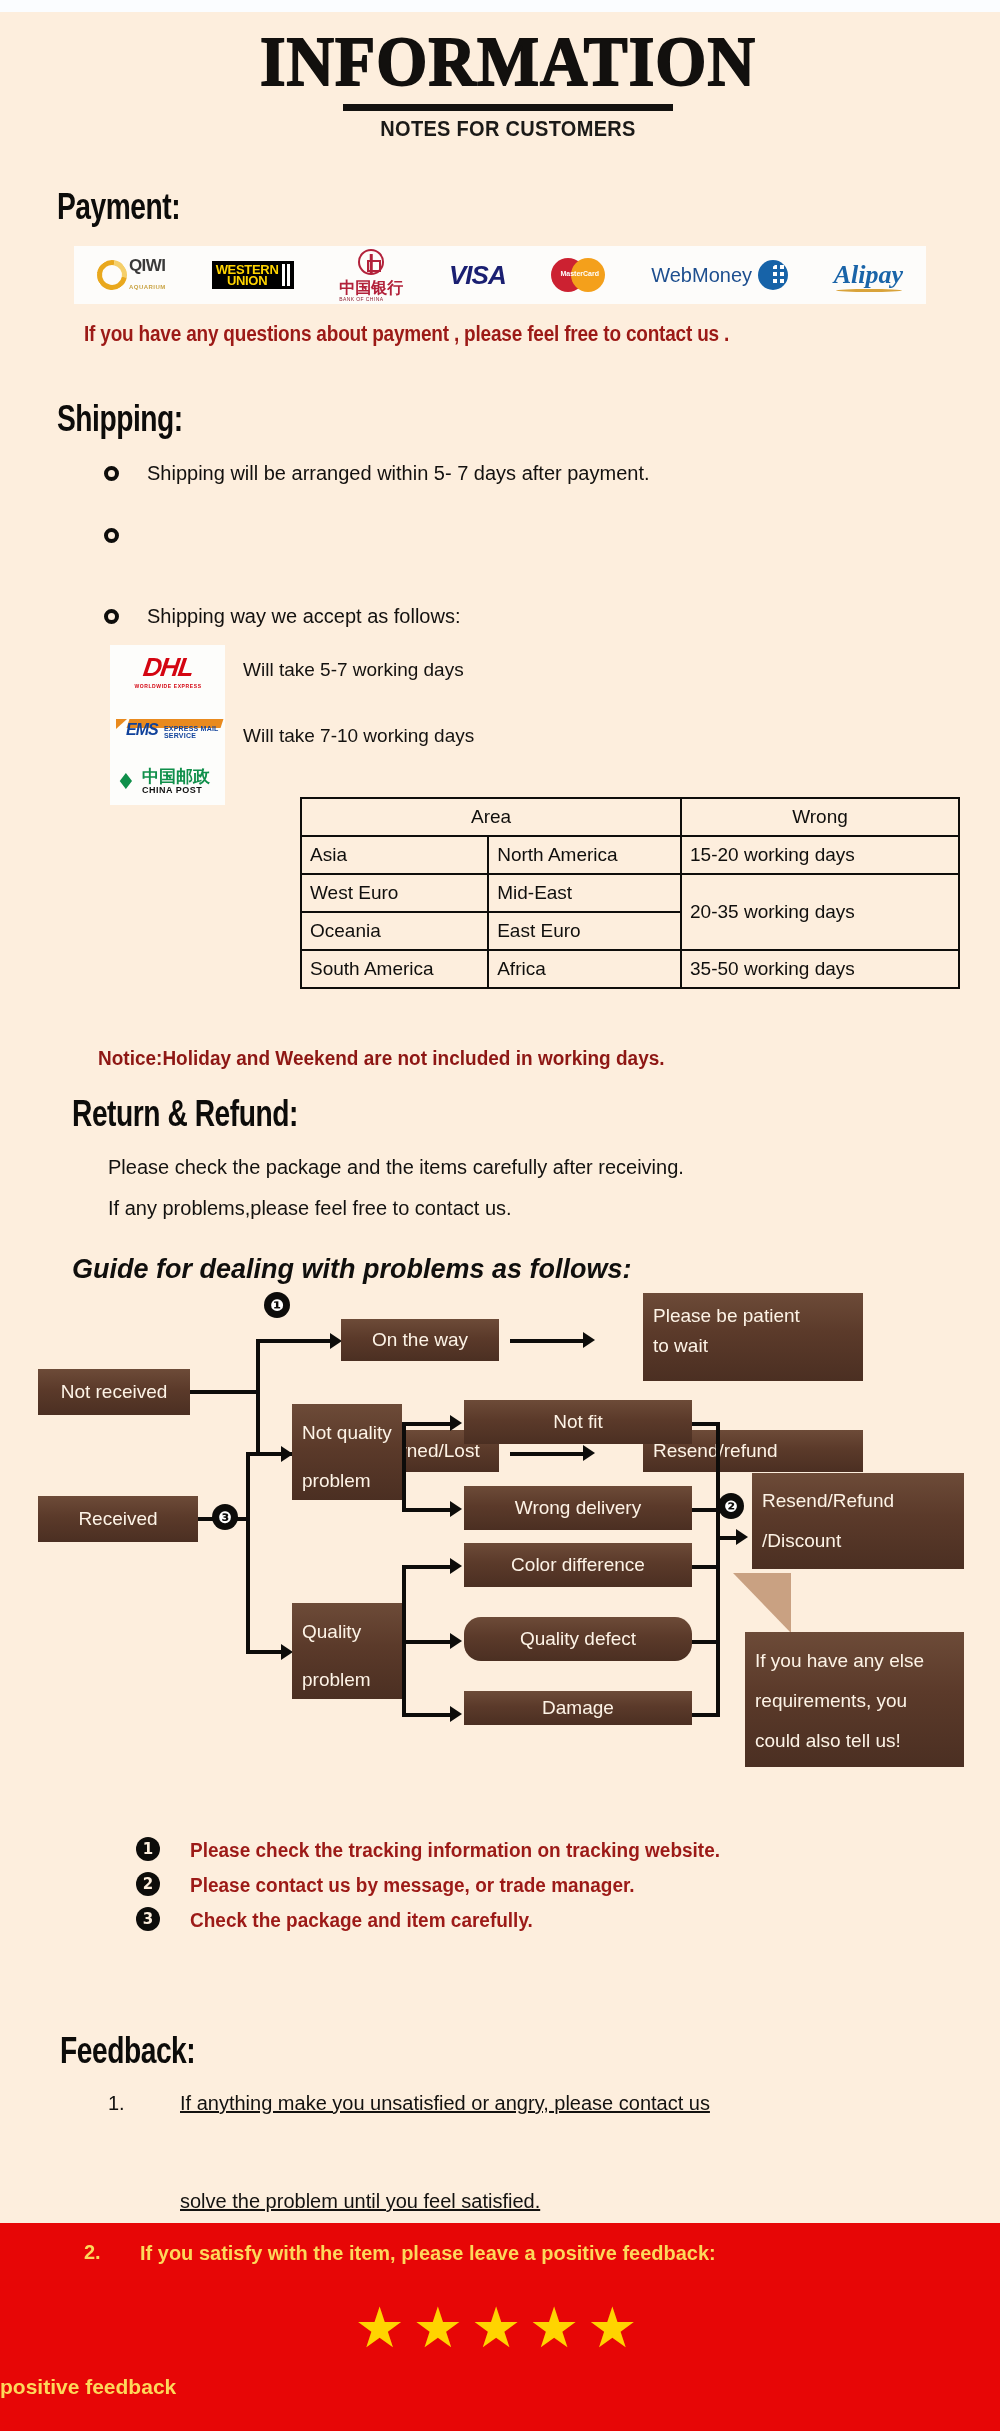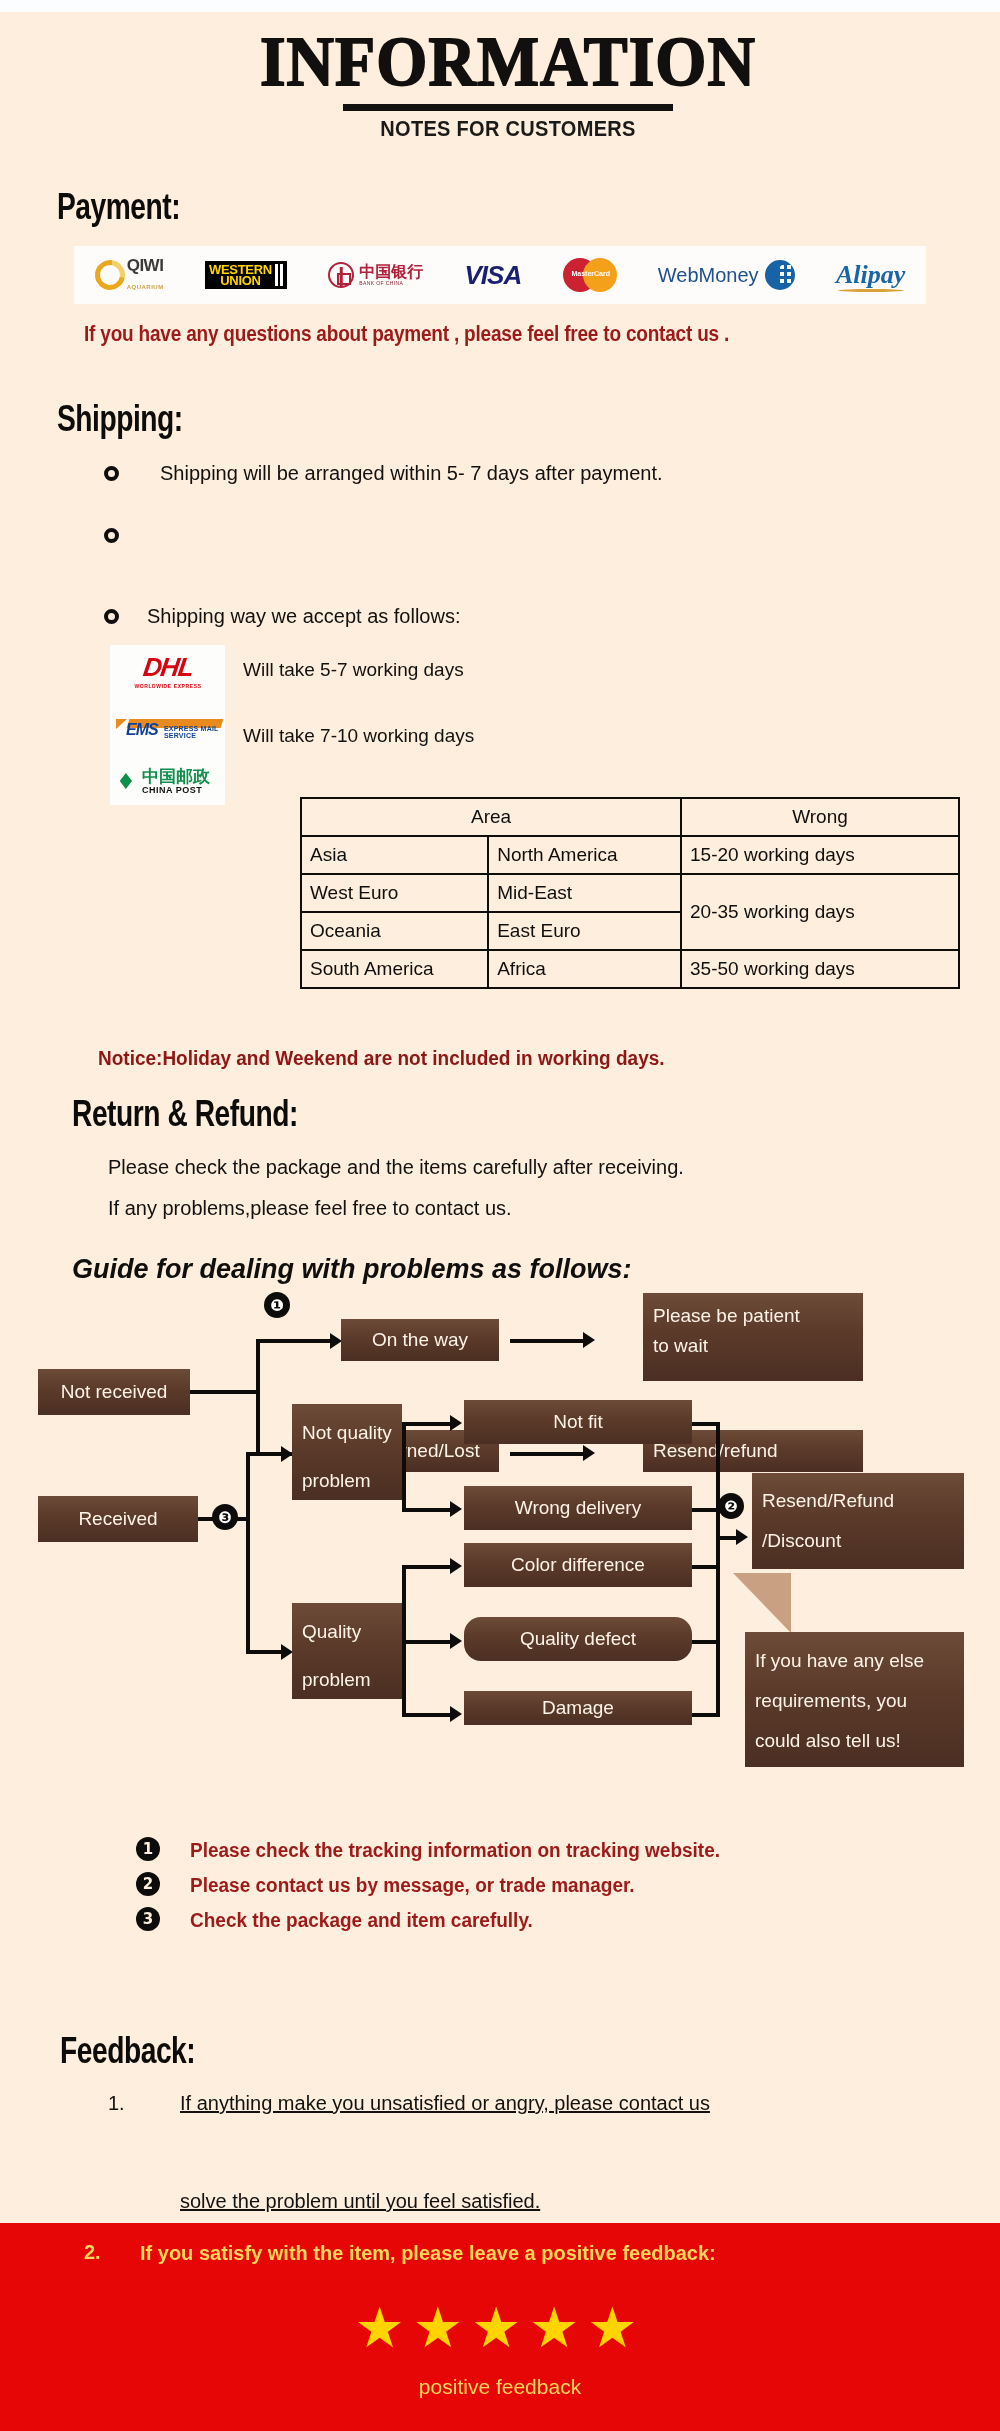--- a/index.html
+++ b/index.html
@@ -53,21 +53,21 @@
     transform: rotate(-35deg);
   }
   .qiwi-txt { font-weight:800; font-size:17px; color:#3a3a3a; line-height:.95; letter-spacing:-0.5px;}
   .qiwi-sub { font-size:6px; color:#c9a445; font-weight:700; letter-spacing:.5px;}
 
   .wu { background:#000; padding:3px 4px; display:flex; align-items:center; gap:3px; }
   .wu-txt { color:#ffd400; font-weight:900; font-size:13px; line-height:11px; letter-spacing:-0.3px; text-align:center;}
   .wu-bars { display:flex; gap:2px; }
   .wu-bars i { display:block; width:3px; height:22px; background:#fff; }
 
-  .boc { display:flex; align-items:center; gap:5px; }
+  .boc { display:flex; align-items:center; gap:5px;flex-direction:column; }
   .boc-mark { width:26px; height:26px; border:2.5px solid #b2213a; border-radius:50%; position:relative; }
   .boc-mark:before { content:""; position:absolute; left:50%; top:3px; width:2.5px; height:20px; background:#b2213a; transform:translateX(-50%); }
   .boc-mark:after { content:""; position:absolute; left:7px; top:9px; width:10px; height:8px; border:2.5px solid #b2213a; }
   .boc-cn { color:#b2213a; font-weight:700; font-size:16px; font-family:"DejaVu Sans", sans-serif; line-height:1; }
   .boc-en { color:#8e2133; font-size:5px; letter-spacing:.4px; }
 
   .visa { color:#1a1f71; font-style:italic; font-weight:900; font-size:26px; letter-spacing:-1px; font-family:"Liberation Sans", sans-serif; }
 
   .mc { position:relative; width:54px; height:34px; }
   .mc i { position:absolute; top:0; width:34px; height:34px; border-radius:50%; }
@@ -187,22 +187,22 @@
   .fb-line { position:absolute; font-size:20px; color:#131210;text-decoration:underline; }
   .fb-num { position:absolute; font-size:20px; color:#131210; }
 
   .red-band { position:absolute; left:0; top:2223px; width:1000px; height:208px; background:#e70606; }
   .fb2-num { position:absolute; left:84px; top:2241px; color:#fdd85a; font-weight:800; font-size:20px; }
   .fb2-txt { position:absolute; left:140px; top:2241px; color:#fdd85a; font-weight:800; font-size:20px;
              transform:scaleY(1.05); transform-origin:left top; }
   .stars { position:absolute; left:0; top:2300px; width:1000px; text-align:center;
            font-size:56px; color:#ffd400; letter-spacing:8px; line-height:1;
            font-family:"DejaVu Sans", sans-serif; }
-  .pf-txt { position:absolute; left:0; top:2375px; width:1000px; text-align:center;
-            color:#fdd85a; font-size:21px; font-weight:400; }
+  .pf-txt { position:absolute; left:0; top:2375px; width:1000px; 
+            color:#fdd85a; font-size:21px; font-weight:700; }
 </style>
 </head>
 <body>
 
 <div id="page">
 
   <div class="top-white"></div>
 
   <div class="title-wrap">
     <div class="big-title">INFORMATION</div>
@@ -266,21 +266,21 @@
     <div class="pay-logo">
       <span class="alipay">Alipay</span>
     </div>
   </div>
 
   <div class="pay-note">If you have any questions about payment , please feel free to contact us .</div>
 
   <div class="sec-head" style="left:57px; top:398px;">Shipping:</div>
 
   <span class="bullet" style="left:104px; top:466px;"></span>
-  <div class="ship-item" style="left:160px; top:460px; width:760px;">Shipping will be arranged within  5- 7  days after payment.</div>
+  <div class="ship-item" style="left:147px; top:460px; width:760px;">Shipping will be arranged within  5- 7  days after payment.</div>
 
   <span class="bullet" style="left:104px; top:528px;"></span>
 
   <span class="bullet" style="left:104px; top:609px;"></span>
   <div class="ship-item" style="left:147px; top:603px; width:760px;">Shipping way we accept as follows:</div>
 
   <div class="carrier-strip"></div>
 
   <div class="dhl">
     <div class="dhl-txt">DHL</div>

